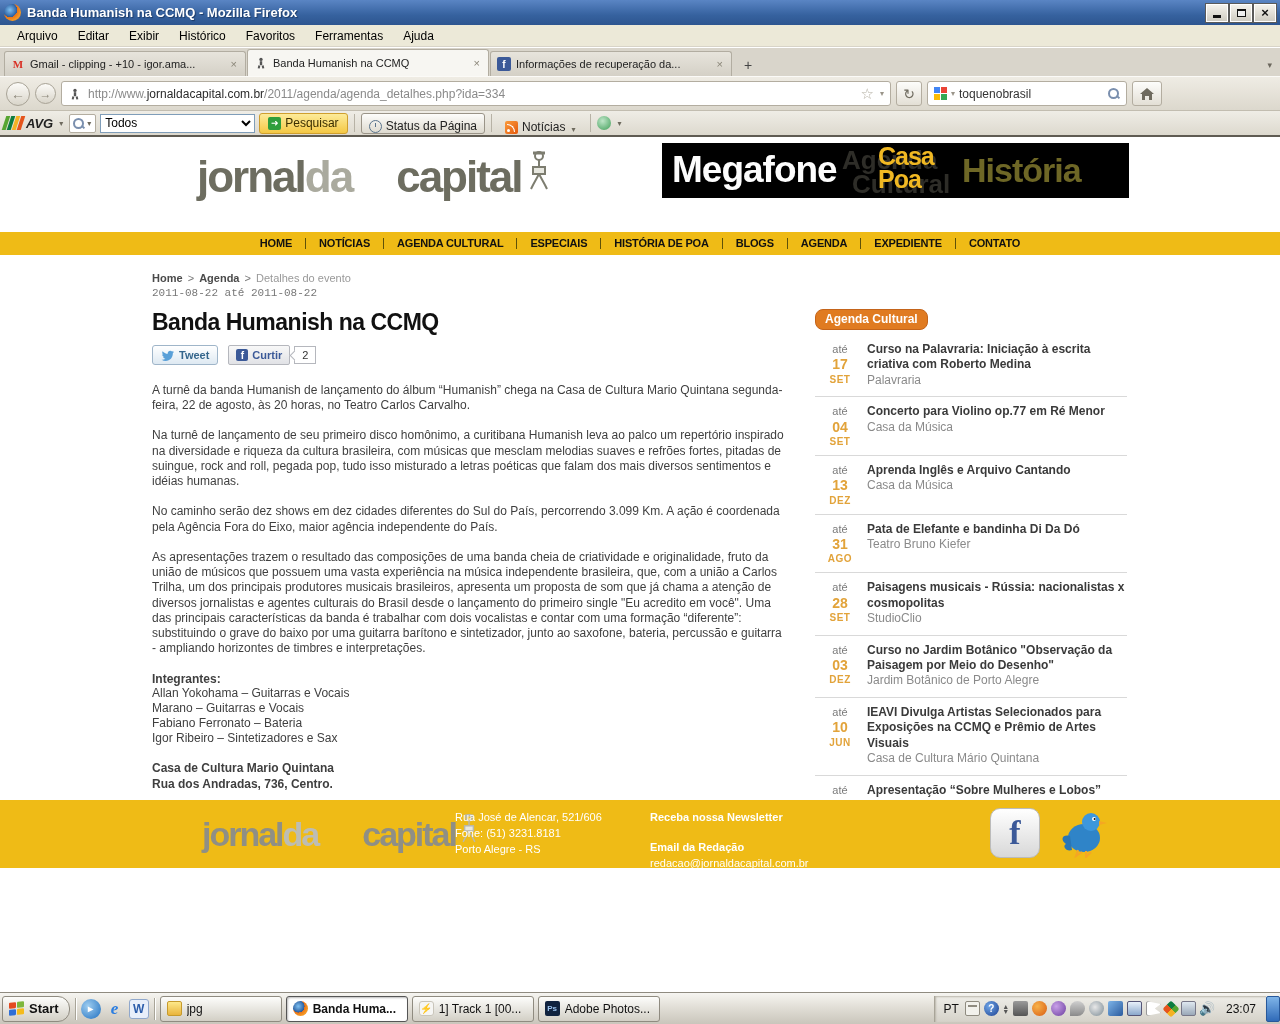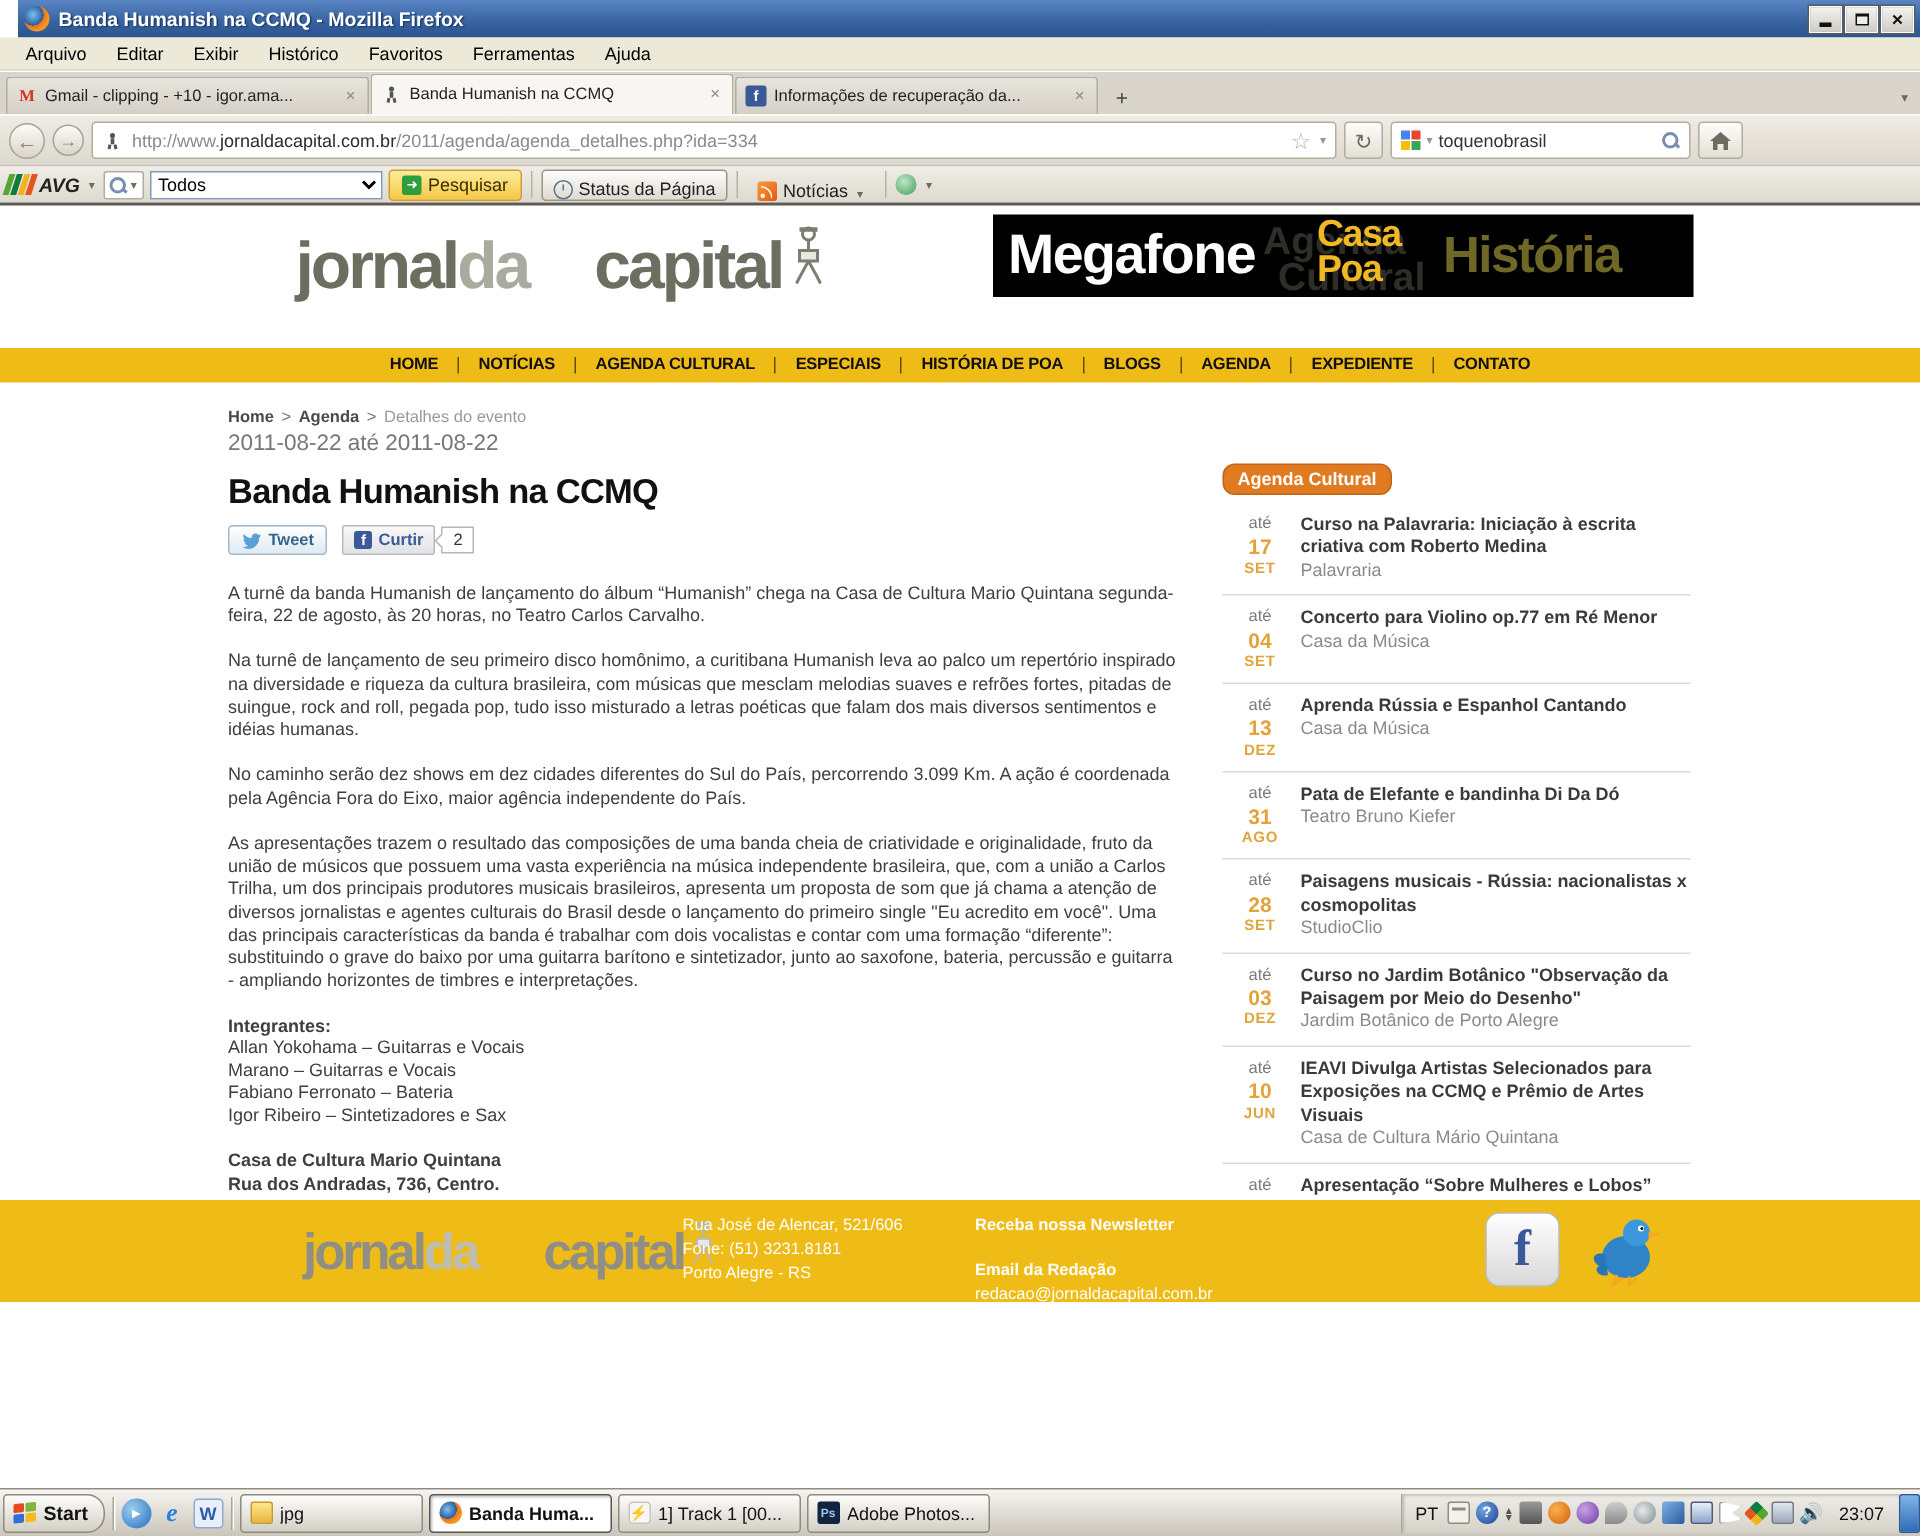--- a/index.html
+++ b/index.html
@@ -5,21 +5,21 @@
   * { box-sizing: border-box; margin: 0; padding: 0; }
   html,body { width:1280px; height:1024px; }
   body {
     position: relative; overflow: hidden;
     font-family: "Liberation Sans", sans-serif;
     background: #ffffff;
   }
 
   
   #titlebar {
-    position:absolute; top:0; left:12px; right:0; height:25px;
+    position:absolute; top:0; left:0; right:0; height:25px;
     background: linear-gradient(to bottom,#5a85c4 0%,#36629f 60%,#2d5590 100%);
     display:flex; align-items:center; padding:0 4px; color:#fff;
   }
   .ff-icon { width:17px; height:17px; border-radius:50%;
     background: radial-gradient(circle at 35% 35%, #7ec0f2 0%, #2a5d9e 45%, #e8731a 46%, #f59a23 70%, #d85b12 100%);
     margin-right:6px; flex:0 0 auto; }
   #titlebar .title { font-size:13px; font-weight:bold; text-shadow:1px 1px 1px #1c3a66; flex:1; }
   .winbtn { width:22px; height:18px; margin-left:2px;
     background:linear-gradient(to bottom,#f4f2ec,#cfccc2);
     border:1px solid #fff; outline:1px solid #5a5a5a;
@@ -145,21 +145,21 @@
     display:flex; align-items:center; justify-content:center; }
   #yellownav .item { font-size:11px; font-weight:bold; color:#111; letter-spacing:-0.2px; padding:0 13px;
     border-right:1px solid #5f5208; line-height:11px; }
   #yellownav .item:last-child { border-right:none; }
 
   
   #article { position:absolute; left:152px; top:133px; width:634px; }
   #breadcrumb { font-size:11px; color:#999; margin-bottom:3px; }
   #breadcrumb .crumb-strong { color:#4a4a4a; font-weight:bold; }
   #breadcrumb .sep { color:#777; padding:0 2px; }
-  #daterange { font-size:15px; color:#777; margin-bottom:10px; }
+  #daterange { font-size:11px; color:#777; margin-bottom:10px;font-family:Liberation Mono, monospace; }
   #pagetitle { font-size:23px; font-weight:bold; color:#111; letter-spacing:-0.5px; margin-bottom:9px; }
   #sharebar { display:flex; align-items:flex-end; gap:10px; margin-bottom:18px; }
   .tweetbtn { display:flex; align-items:center; gap:4px; height:20px; padding:0 8px;
     background:linear-gradient(to bottom,#fff,#dee9f2); border:1px solid #9fb5c9; border-radius:3px;
     font-size:11px; font-weight:bold; color:#35668c; }
   .tbird { width:14px; height:11px; }
   .likebtn { display:flex; align-items:center; gap:4px; height:20px; padding:0 7px;
     background:linear-gradient(to bottom,#f8f8f8,#e1e2e6); border:1px solid #b5b7bd; border-radius:2px;
     font-size:11px; color:#3b5998; font-weight:bold; }
   .fb-mini { width:12px; height:12px; background:#3b5998; color:#fff; font-size:10px; font-weight:bold;
@@ -472,21 +472,21 @@
           <div class="ag-venue">Casa da Música</div>
         </div>
     </div>
     <div class="ag-item">
       <div class="ag-date">
           <div class="ag-until">até</div>
           <div class="ag-day">13</div>
           <div class="ag-month">DEZ</div>
         </div>
       <div class="ag-text">
-          <div class="ag-title">Aprenda Rússia e Espanhol Cantando</div>
+          <div class="ag-title">Aprenda Inglês e Arquivo Cantando</div>
           <div class="ag-venue">Casa da Música</div>
         </div>
     </div>
     <div class="ag-item">
       <div class="ag-date">
           <div class="ag-until">até</div>
           <div class="ag-day">31</div>
           <div class="ag-month">AGO</div>
         </div>
       <div class="ag-text">

